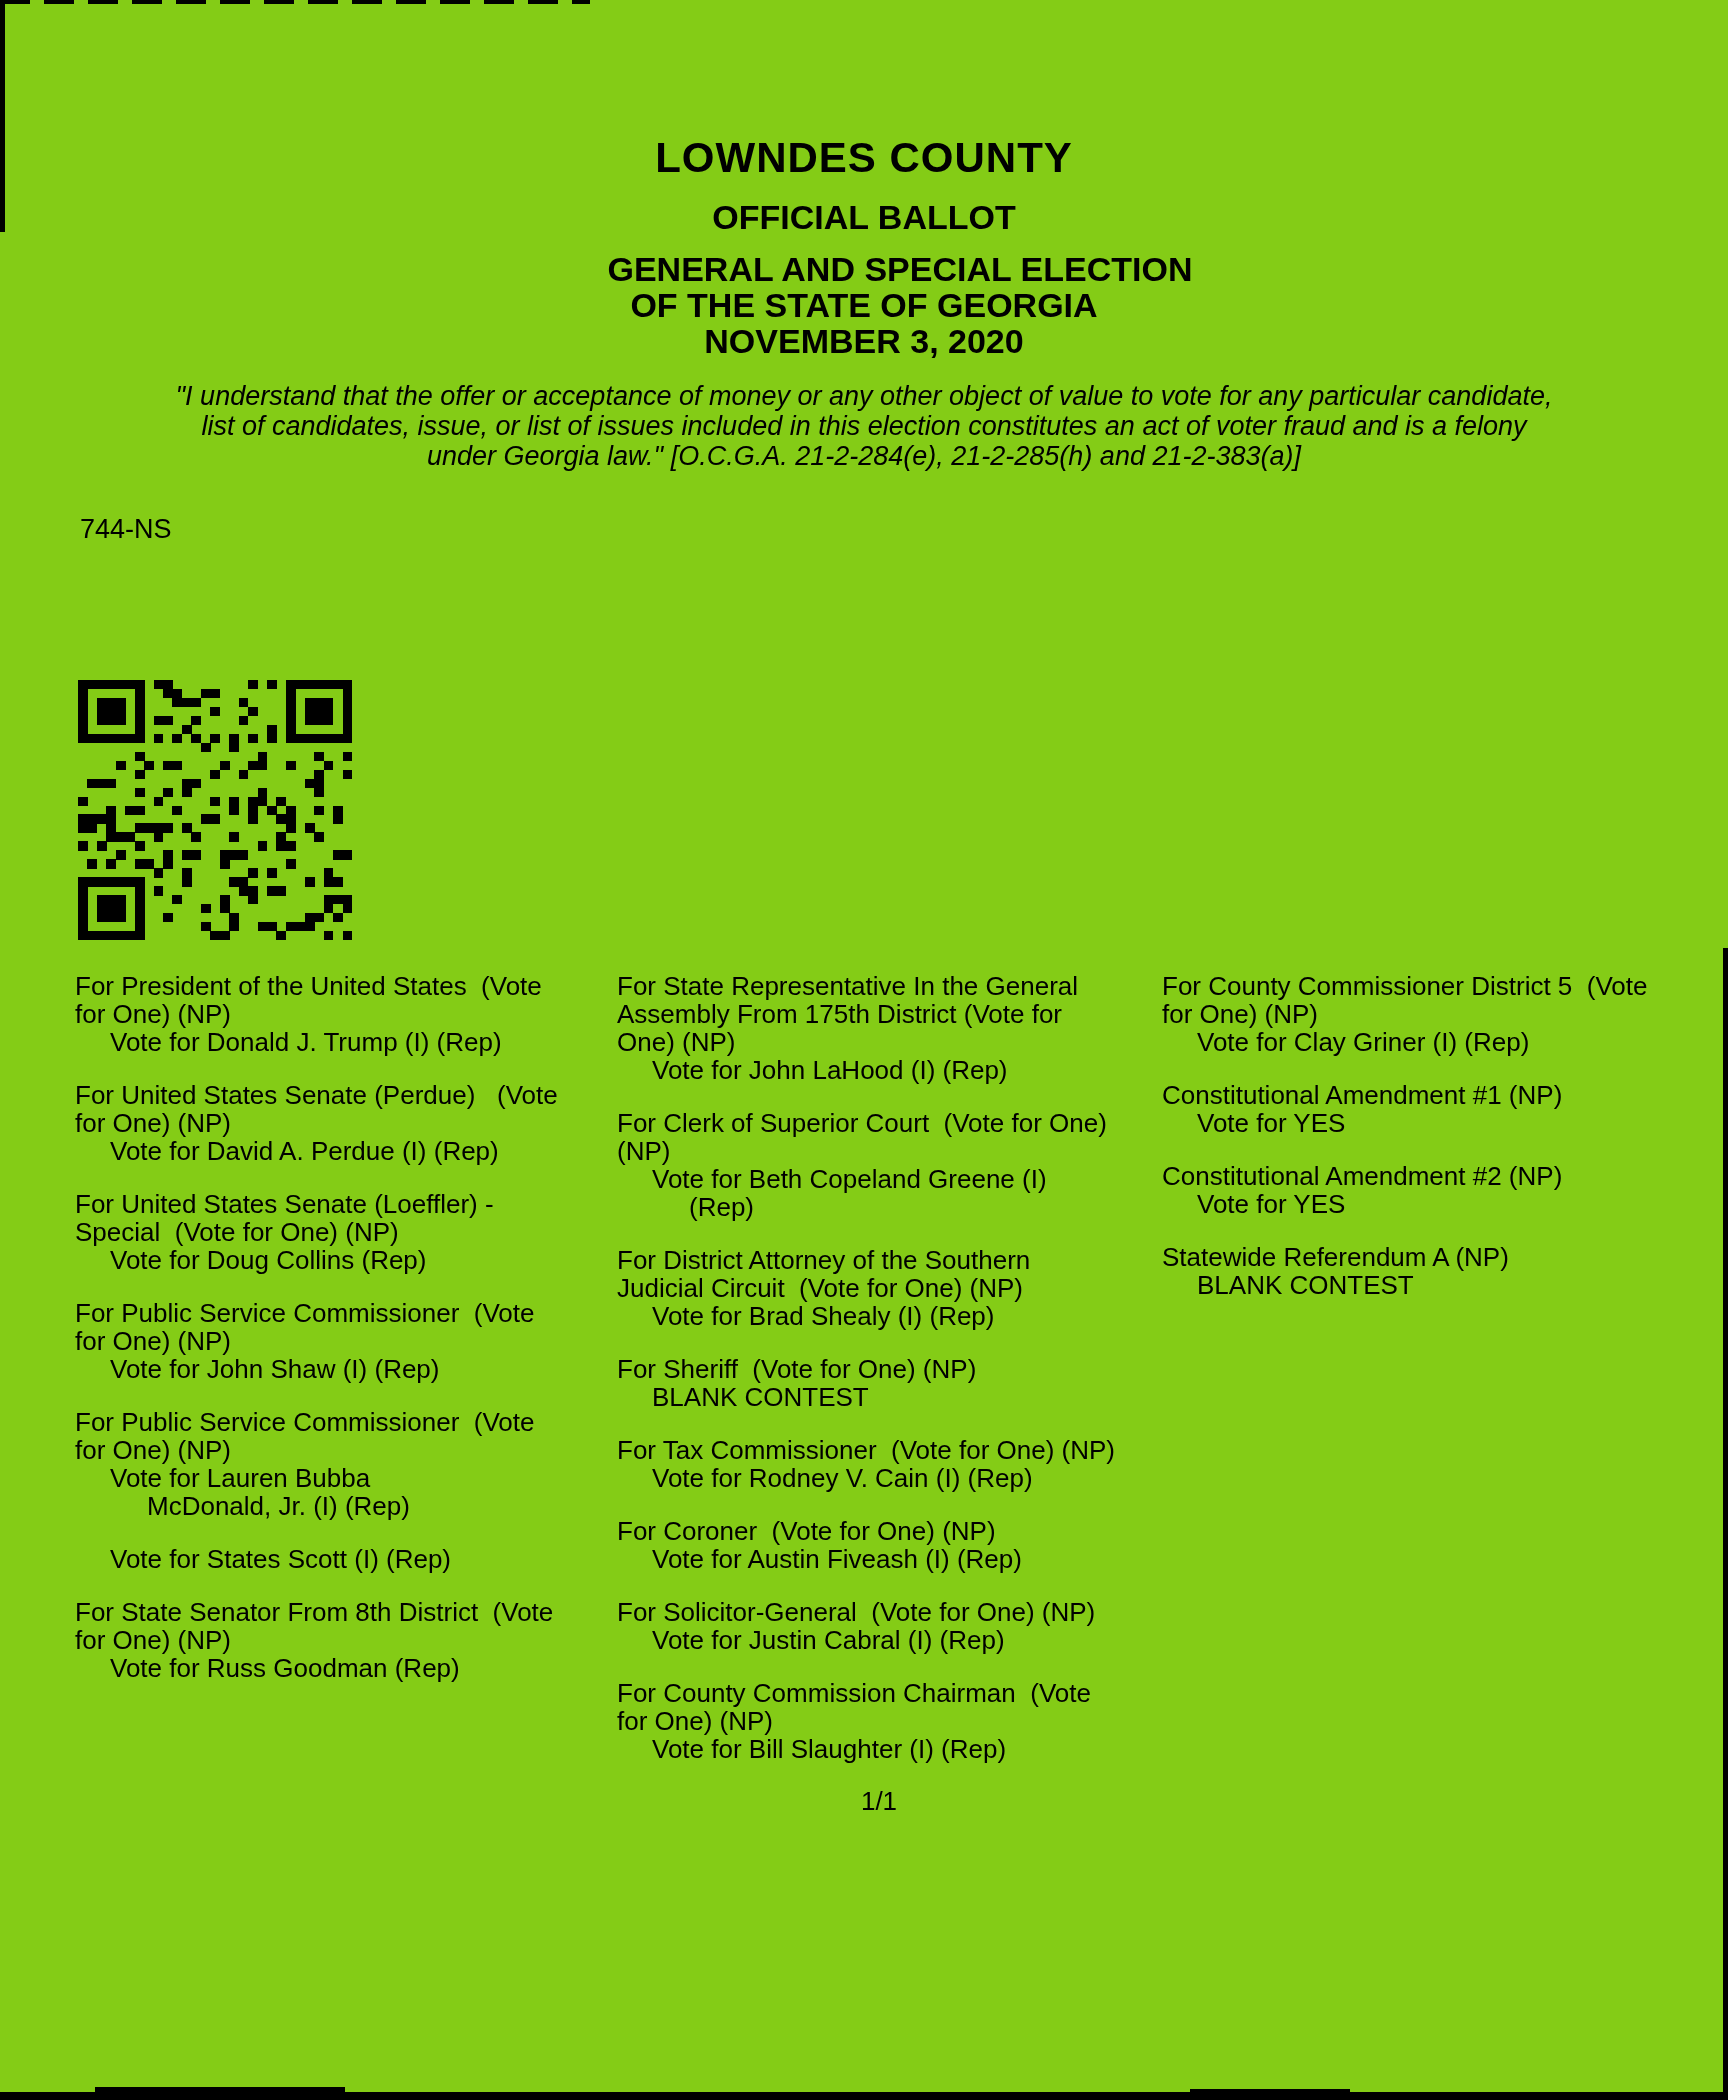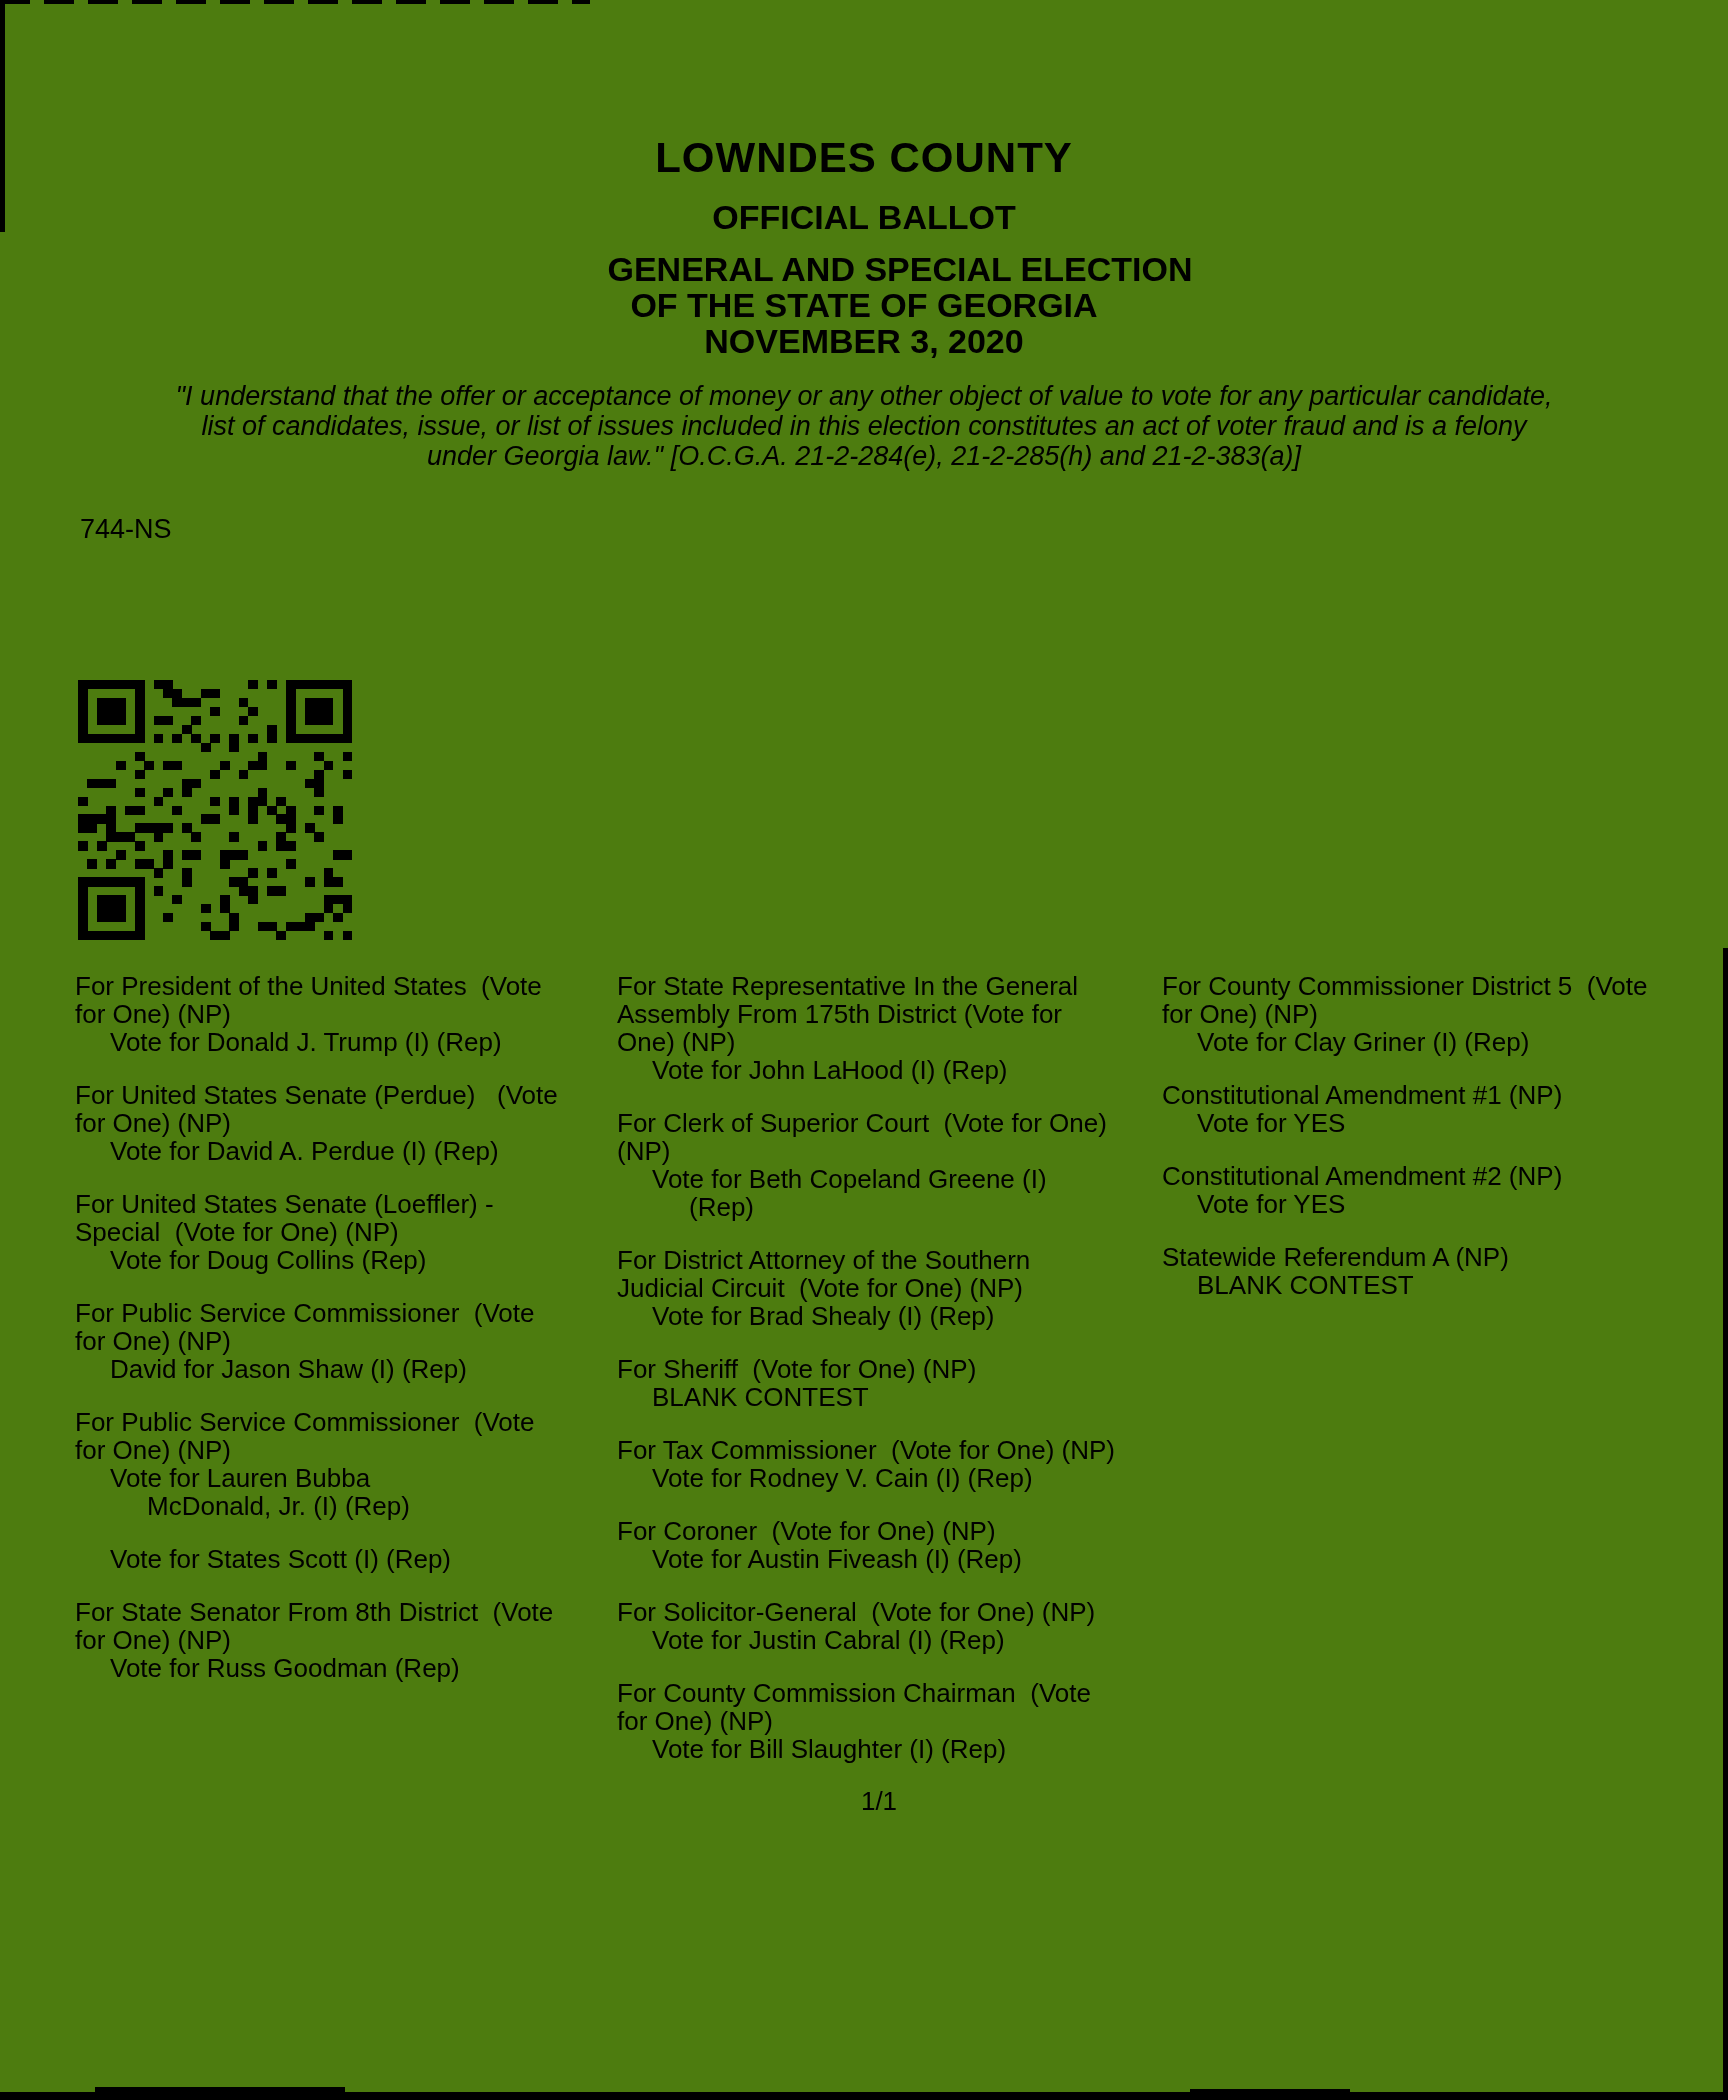--- a/index.html
+++ b/index.html
@@ -1,19 +1,19 @@
 <!DOCTYPE html>
 <html><head>
 <meta charset="utf-8">
 <style>
   html,body{margin:0;padding:0;background:#ffffff;}
   .page{
     position:relative;
     width:1728px;height:2100px;
-    background:#4d7c0f;
+    background:#84cc16;
     overflow:hidden;
     font-family:"Liberation Sans",sans-serif;
     color:#000;
   }
   
   .hline{position:absolute;left:0;width:100%;text-align:center;font-weight:700;white-space:nowrap;}
   .h-county{top:134px;font-size:42px;letter-spacing:1px;}
   .h-ballot{top:198px;font-size:34px;}
   .h-gen{top:250px;font-size:34px;margin-left:36px;}
   .h-state{top:286px;font-size:34px;}
@@ -356,21 +356,21 @@
       <div class="contest-selection">Vote for David A. Perdue (I) (Rep)</div>
     </div>
     <div class="contest">
       <div class="contest-title">For United States Senate (Loeffler) -
 Special  (Vote for One) (NP)</div>
       <div class="contest-selection">Vote for Doug Collins (Rep)</div>
     </div>
     <div class="contest">
       <div class="contest-title">For Public Service Commissioner  (Vote
 for One) (NP)</div>
-      <div class="contest-selection">David for Jason Shaw (I) (Rep)</div>
+      <div class="contest-selection">Vote for John Shaw (I) (Rep)</div>
     </div>
     <div class="contest">
       <div class="contest-title">For Public Service Commissioner  (Vote
 for One) (NP)</div>
       <div class="contest-selection">Vote for Lauren Bubba
 McDonald, Jr. (I) (Rep)</div>
     </div>
     <div class="contest">
       <div class="contest-selection">Vote for States Scott (I) (Rep)</div>
     </div>

